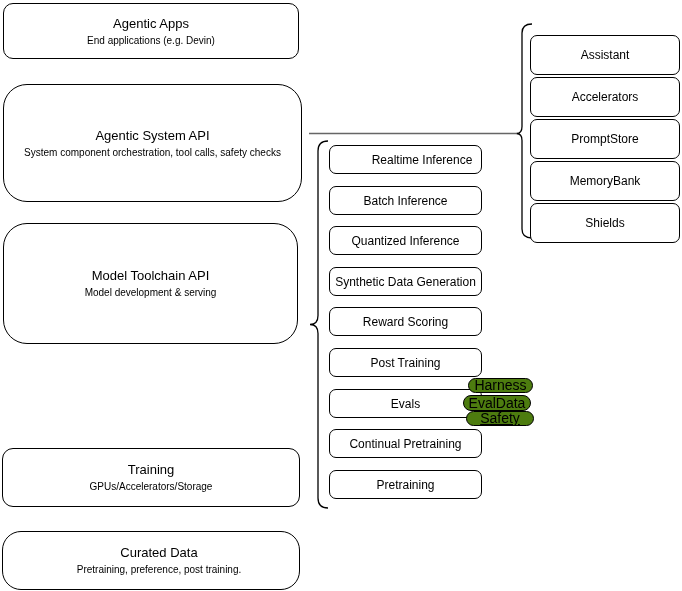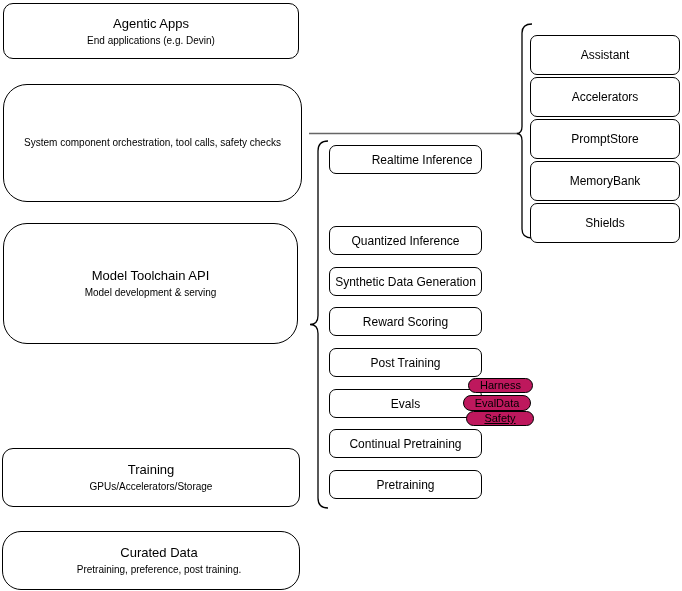--- a/index.html
+++ b/index.html
@@ -44,25 +44,25 @@
     text-align: center;
     font-size: 12px;
     z-index: 1;
   }
   .mbox { left: 329px; width: 153px; height: 29px; }
   .rbox { left: 530px; width: 150px; height: 40px; }
   .pill {
     position: absolute;
     border: 1.2px solid #000;
     border-radius: 999px;
-    background: #be185d;
+    background: #4d7c0f;
     display: flex;
     justify-content: center;
     align-items: center;
-    font-size: 11px;
+    font-size: 14px;
     line-height: 11px;
     z-index: 2;
   }
 </style>
 </head>
 <body>
 
 <div class="canvas">
 
   <svg class="svg-layer" viewBox="0 0 682 591" xmlns="http://www.w3.org/2000/svg">
@@ -73,20 +73,21 @@
 
     <path d="M 532 24 Q 522 24 522 33 L 522 126.5 Q 522 133.5 516.5 133.5 Q 522 133.5 522 140.5 L 522 229 Q 522 238 532 238" fill="none" stroke="#000000" stroke-width="1.3"></path>
   </svg>
 
   <div class="lbox" style="left:3px; top:3px; width:296px; height:56px; border-radius:10px;">
     <div class="title">Agentic Apps</div>
     <div class="subtitle">End applications (e.g. Devin)</div>
   </div>
 
   <div class="lbox" style="left:3px; top:84px; width:299px; height:118px; border-radius:24px;">
+    <div class="title">Agentic System API</div>
     <div class="subtitle">System component orchestration, tool calls, safety checks</div>
   </div>
 
   <div class="lbox" style="left:3px; top:223px; width:295px; height:121px; border-radius:24px;">
     <div class="title">Model Toolchain API</div>
     <div class="subtitle">Model development &amp; serving</div>
   </div>
 
 
   <div class="lbox" style="left:2px; top:448px; width:298px; height:59px; border-radius:11px;">
@@ -94,20 +95,23 @@
     <div class="subtitle">GPUs/Accelerators/Storage</div>
   </div>
 
   <div class="lbox" style="left:2px; top:531px; width:298px; height:59px; border-radius:19px;padding-left:26px;">
     <div class="title">Curated Data</div>
     <div class="subtitle">Pretraining, preference, post training.</div>
   </div>
 
   <div class="mbox" style="top:145px;padding-left:33px;">
     <span>Realtime Inference</span>
+  </div>
+  <div class="mbox" style="top:186px;">
+    <span>Batch Inference</span>
   </div>
   <div class="mbox" style="top:226px;">
     <span>Quantized Inference</span>
   </div>
   <div class="mbox" style="top:267px;">
     <span>Synthetic Data Generation</span>
   </div>
   <div class="mbox" style="top:307px;">
     <span>Reward Scoring</span>
   </div>

